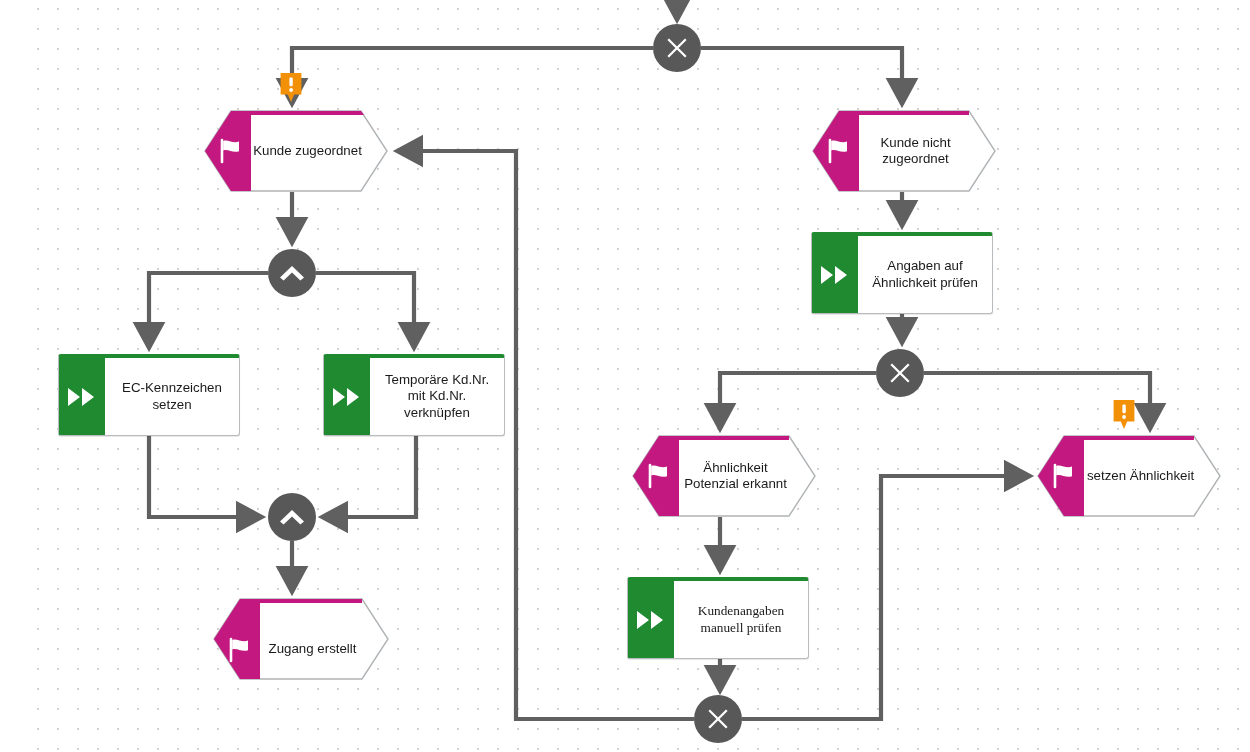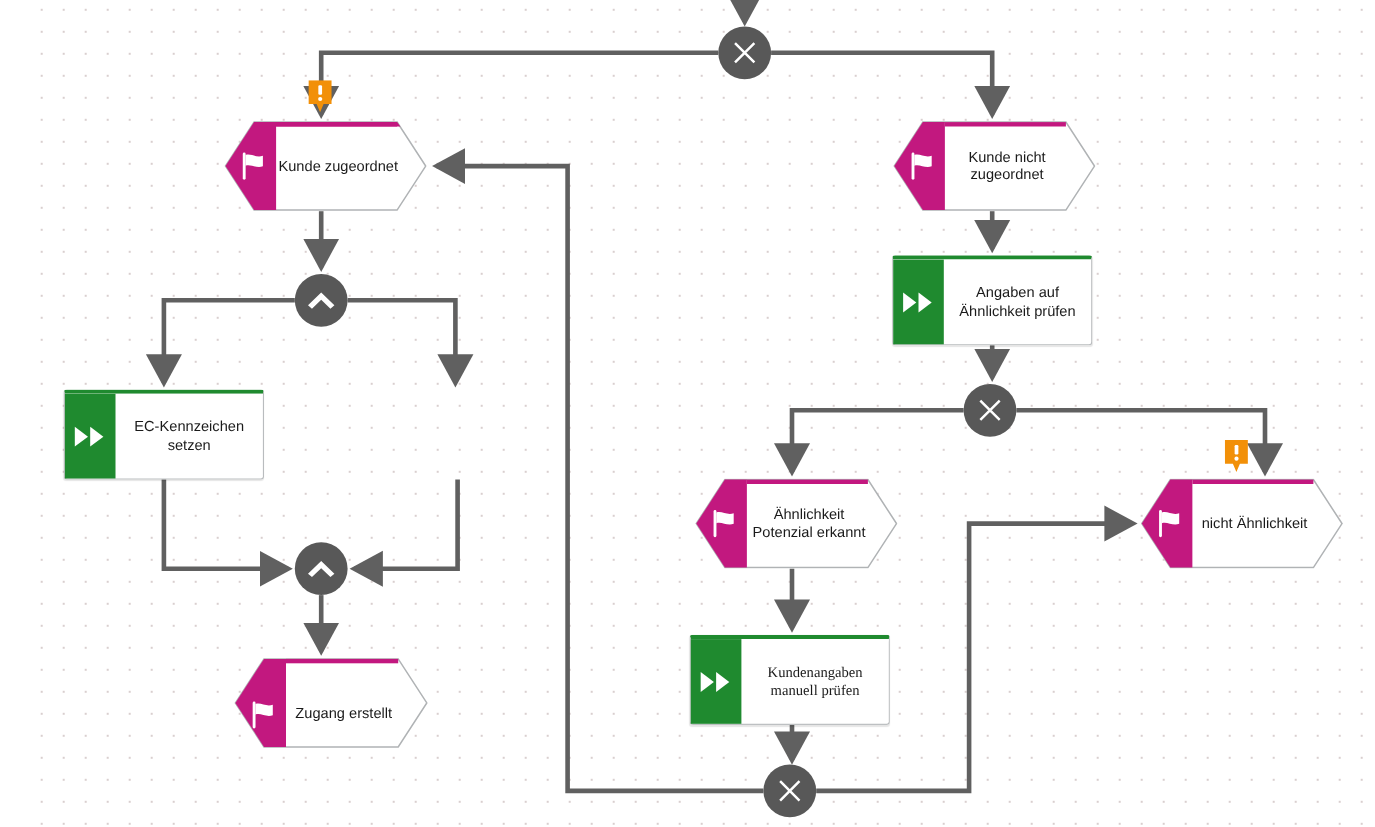--- a/index.html
+++ b/index.html
@@ -190,21 +190,21 @@
       <path d="M28,1 L158,1 L184,41 L158,81 L28,81 L2,41 Z" fill="#ffffff" stroke="#b0b3b5" stroke-width="1.4"></path>
       <path d="M28,1 L48,1 L48,81 L28,81 L2,41 Z" fill="#c2187f"></path>
       <rect x="48" y="1" width="110" height="4" fill="#c2187f"></rect>
     </svg>
     <span class="flag">
       <svg width="28" height="26" viewBox="0 0 28 26" xmlns="http://www.w3.org/2000/svg">
         <path d="M6,2 L6,24" stroke="#ffffff" stroke-width="2.6" fill="none" stroke-linecap="round"></path>
         <path d="M7.2,3 C12,1 17,6 23,3.6 L23,13.2 C17,15.6 12,10.6 7.2,12.6 Z" fill="#ffffff"></path>
       </svg>
     </span>
-    <span class="evt-label">nicht Ähnlichkeit</span>
+    <span class="evt-label">setzen Ähnlichkeit</span>
   </div>
 
   <div class="event" style="left:179px;top:598px;width:177px;height:103px;">
     <svg class="evt-svg" width="177" height="82" viewBox="0 0 177 82" xmlns="http://www.w3.org/2000/svg">
       <path d="M28,1 L150,1 L176,41 L150,81 L28,81 L2,41 Z" fill="#ffffff" stroke="#b0b3b5" stroke-width="1.4"></path>
       <path d="M28,1 L48,1 L48,81 L28,81 L2,41 Z" fill="#c2187f"></path>
       <rect x="48" y="1" width="102" height="4" fill="#c2187f"></rect>
     </svg>
     <span class="flag">
       <svg width="28" height="26" viewBox="0 0 28 26" xmlns="http://www.w3.org/2000/svg">
@@ -230,20 +230,31 @@
     <span class="strip">
       <svg width="30" height="20" viewBox="0 0 30 20" xmlns="http://www.w3.org/2000/svg">
         <path d="M1,1 L13,10 L1,19 Z" fill="#ffffff"></path>
         <path d="M15,1 L27,10 L15,19 Z" fill="#ffffff"></path>
       </svg>
     </span>
     <span class="tsk-label">EC-Kennzeichen
 setzen</span>
   </div>
 
+  <div class="task" style="left:290px;top:354px;width:182px;height:82px;">
+    <span class="strip">
+      <svg width="30" height="20" viewBox="0 0 30 20" xmlns="http://www.w3.org/2000/svg">
+        <path d="M1,1 L13,10 L1,19 Z" fill="#ffffff"></path>
+        <path d="M15,1 L27,10 L15,19 Z" fill="#ffffff"></path>
+      </svg>
+    </span>
+    <span class="tsk-label">Temporäre Kd.Nr.
+mit Kd.Nr.
+verknüpfen</span>
+  </div>
 
   <div class="task" style="left:594px;top:577px;width:182px;height:82px;font-family:Liberation Serif, serif;">
     <span class="strip">
       <svg width="30" height="20" viewBox="0 0 30 20" xmlns="http://www.w3.org/2000/svg">
         <path d="M1,1 L13,10 L1,19 Z" fill="#ffffff"></path>
         <path d="M15,1 L27,10 L15,19 Z" fill="#ffffff"></path>
       </svg>
     </span>
     <span class="tsk-label">Kundenangaben
 manuell prüfen</span>

